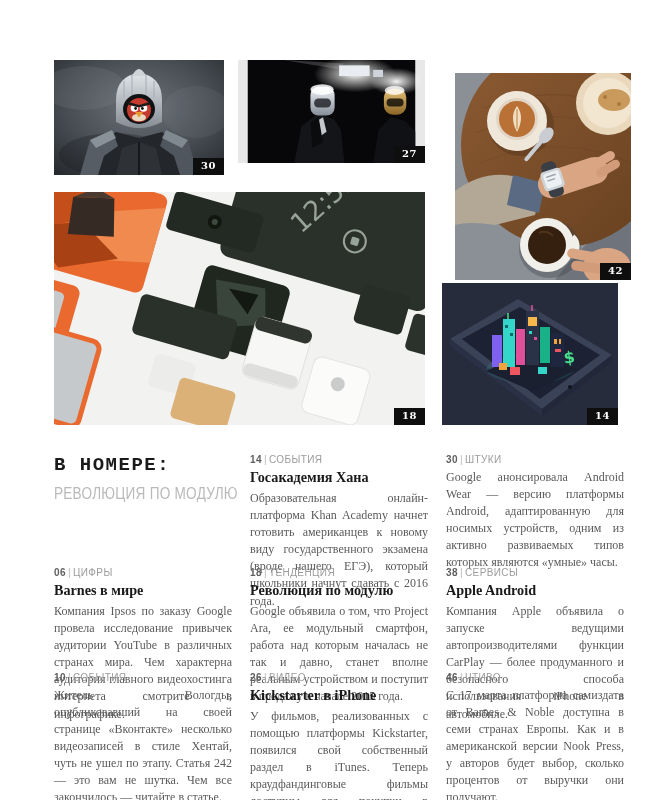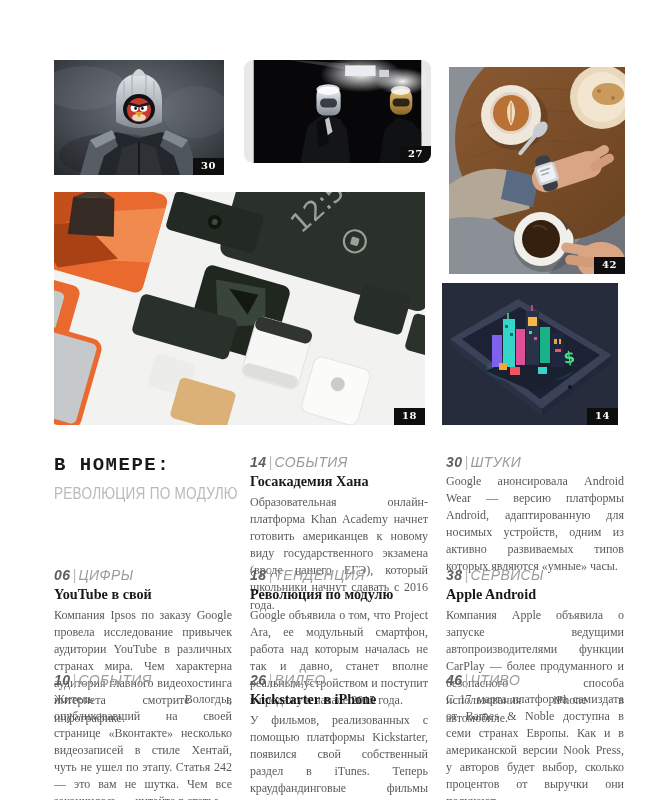--- a/index.html
+++ b/index.html
@@ -6,21 +6,21 @@
   body{
     width:672px;height:800px;position:relative;background:#ffffff;
     font-family:"Liberation Sans","DejaVu Sans",sans-serif;
   }
   .page{position:absolute;inset:0;overflow:hidden;background:#fff;}
 
   
   .photo{position:absolute;overflow:hidden;background:#e8e8e8;}
   .photo svg{display:block;width:100%;height:100%;}
   .ph-knight{left:54px;top:60px;width:170px;height:115px;}
-  .ph-daft{left:244px;top:60px;width:187px;height:103px;border-radius:9px;}
+  .ph-daft{left:238px;top:60px;width:187px;height:103px;}
   .ph-watch{left:442px;top:60px;width:176px;height:207px;}
   .ph-ara{left:54px;top:192px;width:371px;height:233px;}
   .ph-city{left:442px;top:283px;width:176px;height:142px;}
   .badge{
     position:absolute;right:0;bottom:0;background:#0e0e0e;color:#fff;
     font:700 10px/1 "DejaVu Serif",serif;padding:3px 8px 4px;letter-spacing:.5px;
   }
 
   
   .toc{
@@ -31,22 +31,22 @@
   .c1{grid-column:1}.c2{grid-column:2}.c3{grid-column:3}
   .r1{grid-row:1}.r2{grid-row:2}.r3{grid-row:3}
   .issue-heading{
     font-family:Liberation Mono, monospace;font-weight:700;font-size:19px;line-height:1.1;
     color:#1a1a1a;letter-spacing:1.5px;margin:0;
   }
   .issue-sub{
     margin-top:9px;font-size:17px;line-height:1;color:#b9b9b9;letter-spacing:.3px;
     transform:scaleX(.8);transform-origin:0 50%;white-space:nowrap;
   }
-  .kicker{font-size:14px;line-height:1;letter-spacing:.4px;color:#9b9b9b;
-    text-transform:uppercase;margin:0 0 4px;font-style:italic;}
+  .kicker{font-size:10px;line-height:1;letter-spacing:.4px;color:#9b9b9b;
+    text-transform:uppercase;margin:0 0 4px;}
   .kicker .num{color:#5f5f5f;font-weight:700;}
   .kicker .div{margin:0 2px;color:#b8b8b8;}
   .title{
     font-family:Liberation Serif, serif;font-weight:700;font-size:14.2px;line-height:1.15;
     color:#191919;margin:0 0 5px;
   }
   .body{
     font-size:12px;line-height:1.42;color:#5a5a5a;text-align:justify;margin:0;
     hyphens:auto;
     font-family:Liberation Serif, serif;
@@ -129,21 +129,21 @@
       <ellipse cx="83" cy="33" rx="13" ry="6" fill="#ffffff" opacity=".85"></ellipse>
       <rect x="74" y="43" width="19" height="10" rx="5" fill="#1b1d20" opacity=".8"></rect>
       <path d="M140,115 L146,78 L160,64 L176,68 L187,80 L187,115 Z" fill="#101114"></path>
       <rect x="152" y="32" width="25" height="29" rx="10" fill="url(#hgold)"></rect>
       <ellipse cx="164" cy="34" rx="11" ry="5" fill="#ffffff" opacity=".8"></ellipse>
       <rect x="155" y="43" width="19" height="9" rx="4.5" fill="#15120a" opacity=".85"></rect>
     </svg>
     <div class="badge">27</div>
   </figure>
 
-  <figure class="photo ph-watch" style="margin:7px">
+  <figure class="photo ph-watch" style="margin:13px">
     <svg viewBox="0 0 176 207">
       <defs>
         <linearGradient id="wood" x1="0" y1="0" x2="1" y2="1">
           <stop offset="0" stop-color="#8d5b33"></stop>
             <stop offset="1" stop-color="#66401f"></stop>
         </linearGradient>
       </defs>
       <rect width="176" height="207" fill="#8b8f96"></rect>
       <path d="M100,207 L176,207 L176,140 Q135,160 100,207 Z" fill="#6f747c"></path>
       <circle cx="108" cy="72" r="102" fill="url(#wood)"></circle>
@@ -314,21 +314,21 @@
       <p class="body">Образовательная онлайн-платформа Khan Academy начнет готовить американцев к новому виду государственного экзамена (вроде нашего ЕГЭ), который школьники начнут сдавать с 2016 года.</p>
     </article>
 
     <article class="c3 r1">
       <p class="kicker"><span class="num">30</span><span class="div">|</span><span class="cat">ШТУКИ</span></p>
       <p class="body">Google анонсировала Android Wear — версию платформы Android, адаптированную для носимых устройств, одним из активно развиваемых типов которых являются «умные» часы.</p>
     </article>
 
     <article class="c1 r2">
       <p class="kicker"><span class="num">06</span><span class="div">|</span><span class="cat">ЦИФРЫ</span></p>
-      <h3 class="title">YouTube в свой</h3>
+      <h3 class="title">Barnes в мире</h3>
       <p class="body">Компания Ipsos по заказу Google провела исследование привычек аудитории YouTube в различных странах мира. Чем характерна аудитория главного видеохостинга интернета смотрите в инфографике.</p>
     </article>
 
     <article class="c2 r2">
       <p class="kicker"><span class="num">18</span><span class="div">|</span><span class="cat">ТЕНДЕНЦИЯ</span></p>
       <h3 class="title">Революция по модулю</h3>
       <p class="body">Google объявила о том, что Project Ara, ее модульный смартфон, работа над которым началась не так и давно, станет вполне реальным устройством и поступит в продажу в начале 2015 года.</p>
     </article>
 
     <article class="c3 r2">

